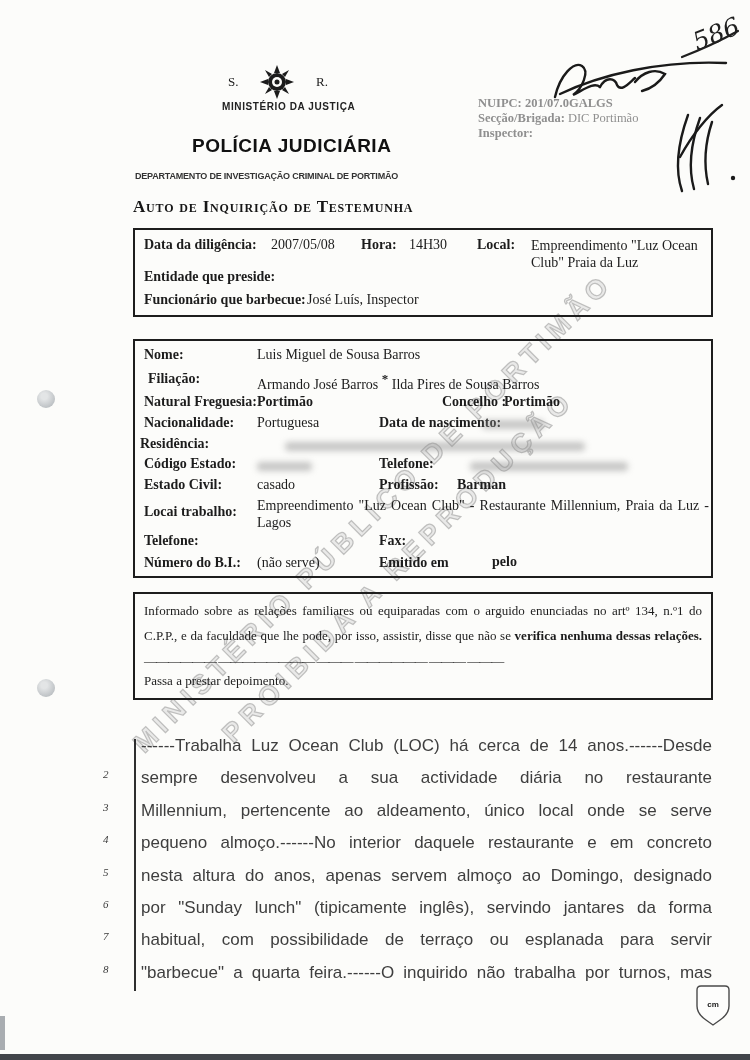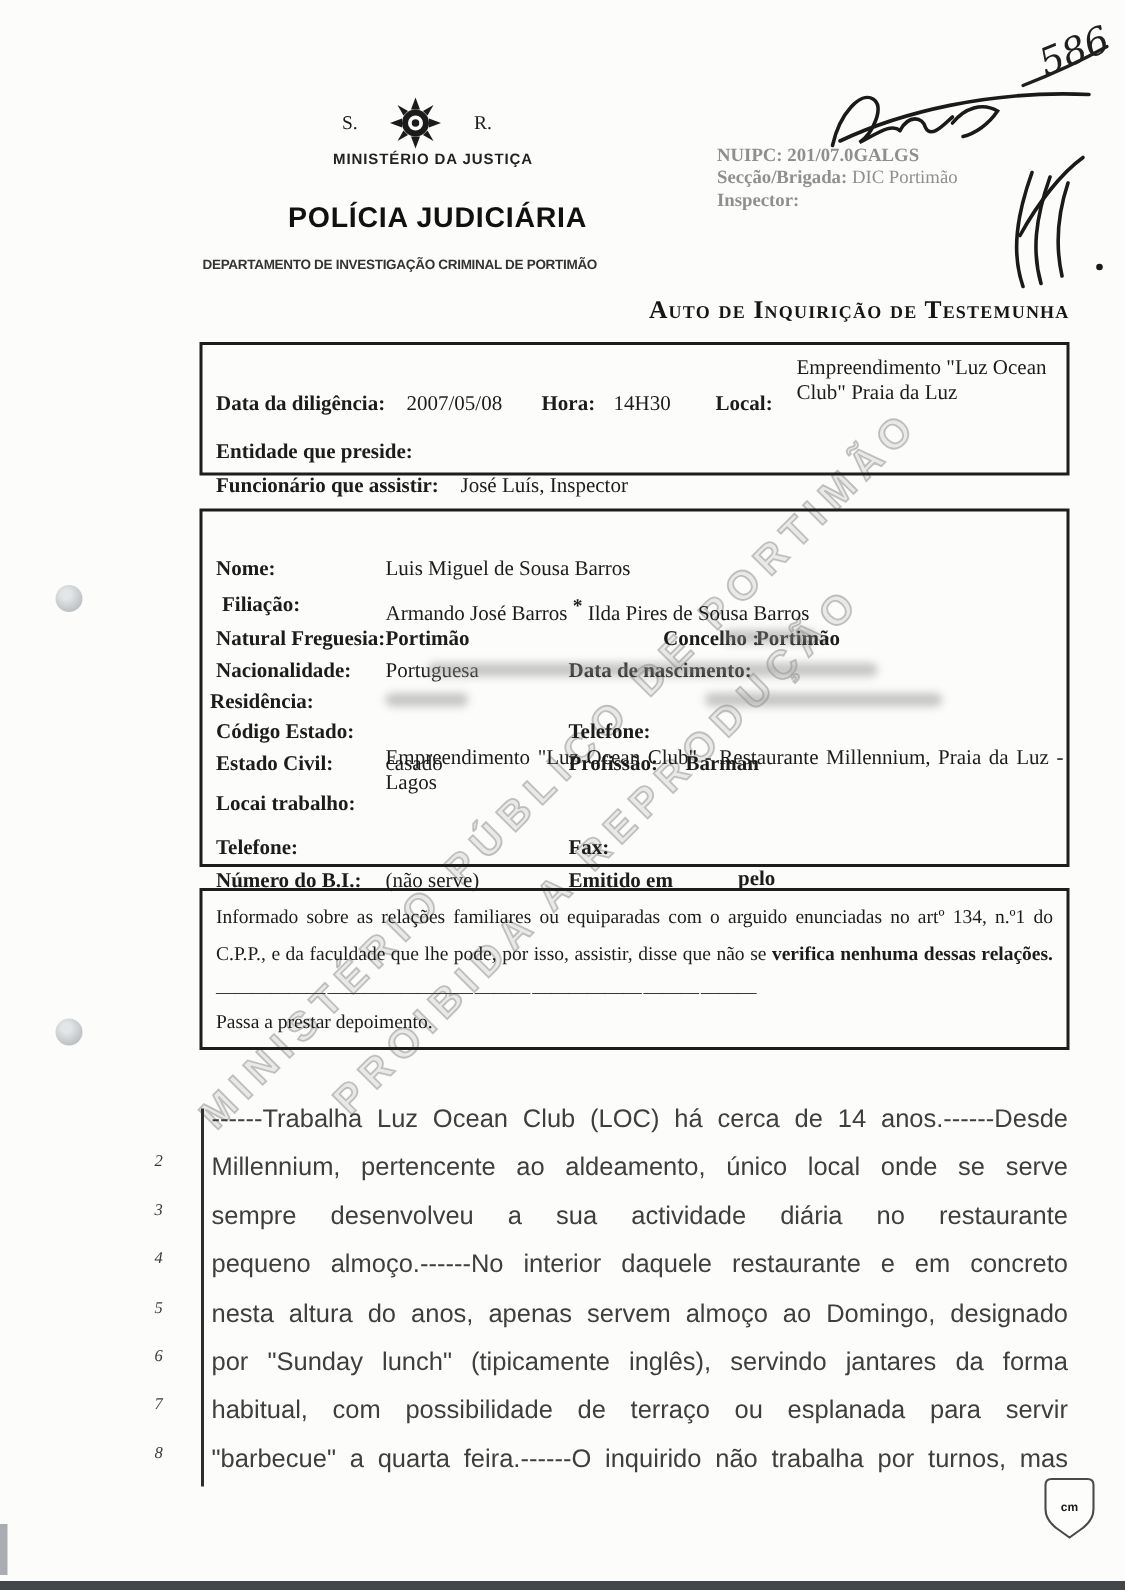--- a/index.html
+++ b/index.html
@@ -6,28 +6,28 @@
   body{background:#e8e8e6;font-family:"Liberation Serif",serif;}
   .page{position:relative;width:750px;height:1060px;background:#fcfcfa;overflow:hidden;margin:0 auto;}
 
   
   .crest-row{position:absolute;left:228px;top:62px;width:100px;height:40px;display:flex;align-items:center;justify-content:space-between;font:13px "Liberation Serif",serif;color:#1c1c1c;z-index:2;}
   .ministry{position:absolute;left:222px;top:101px;font:bold 10px "Liberation Sans",sans-serif;letter-spacing:.6px;color:#222;z-index:2;}
   .org{position:absolute;left:192px;top:135px;font:bold 19px "Liberation Sans",sans-serif;letter-spacing:.5px;color:#111;z-index:2;}
   .dept{position:absolute;left:135px;top:171px;font:bold 9px "Liberation Sans",sans-serif;letter-spacing:-.2px;color:#333;z-index:2;}
   .case-block{position:absolute;left:478px;top:96px;font:bold 12.5px "Liberation Serif",serif;color:#8f8f8f;line-height:15px;z-index:2;}
   .case-block .v{font-weight:normal;}
-  .doc-title{position:absolute;left:133px;top:197px;width:580px;text-align:right;font-variant:small-caps;font-weight:bold;font-size:17px;letter-spacing:.8px;color:#161616;z-index:2;}
+  .doc-title{position:absolute;left:133px;top:197px;width:580px;text-align:left;font-variant:small-caps;font-weight:bold;font-size:17px;letter-spacing:.8px;color:#161616;z-index:2;}
 
   
   .box{position:absolute;left:133px;width:576px;border:2px solid #1d1d1d;background:transparent;z-index:2;}
   .box1{top:228px;height:85px;}
   .box2{top:339px;height:235px;}
   .box3{top:592px;height:104px;}
-  .f{position:absolute;white-space:nowrap;font:14px "Liberation Serif",serif;color:#1c1c1c;margin-top:25px;}
+  .f{position:absolute;white-space:nowrap;font:14px "Liberation Serif",serif;color:#1c1c1c;}
   .b{font-weight:bold;}
   .wrapv{position:absolute;font:14px "Liberation Serif",serif;color:#1c1c1c;line-height:17px;white-space:normal;}
   .smudge{position:absolute;height:9px;background:#8f8f8f;opacity:.5;border-radius:4px;filter:blur(3px);}
   .star{font-weight:bold;vertical-align:super;font-size:13px;}
 
   
   .notice-par{position:absolute;left:9px;top:4px;width:558px;font:13px "Liberation Serif",serif;color:#1c1c1c;line-height:25px;text-align:justify;}
   .dashes{letter-spacing:-1px;color:#2c2c2c;}
   .notice-last{position:absolute;left:9px;top:79px;font:13px "Liberation Serif",serif;color:#1c1c1c;text-align:center;}
 
@@ -117,21 +117,21 @@
   <div class="doc-title">Auto de Inquirição de Testemunha</div>
 
   <div class="box box1">
     <span class="f b" style="left:9px;top:7px">Data da diligência:</span>
     <span class="f" style="left:136px;top:7px">2007/05/08</span>
     <span class="f b" style="left:226px;top:7px">Hora:</span>
     <span class="f" style="left:274px;top:7px">14H30</span>
     <span class="f b" style="left:342px;top:7px">Local:</span>
     <span class="wrapv" style="left:396px;top:7px;width:176px">Empreendimento "Luz Ocean Club"  Praia da Luz</span>
     <span class="f b" style="left:9px;top:39px">Entidade que preside:</span>
-    <span class="f b" style="left:9px;top:62px">Funcionário que assistir:</span>
+    <span class="f b" style="left:9px;top:62px">Funcionário que barbecue:</span>
     <span class="f" style="left:172px;top:62px">José Luís, Inspector</span>
   </div>
 
   <div class="box box2">
     <span class="f b" style="left:9px;top:6px">Nome:</span>
     <span class="f" style="left:122px;top:6px">Luis Miguel de Sousa Barros</span>
 
     <span class="f b" style="left:13px;top:30px">Filiação:</span>
     <span class="f" style="left:122px;top:30px"><span>Armando José Barros</span> <span class="star">*</span> <span>Ilda Pires de Sousa Barros</span></span>
 
@@ -182,22 +182,22 @@
     <div class="dn">3</div>
     <div class="dn">4</div>
     <div class="dn">5</div>
     <div class="dn">6</div>
     <div class="dn">7</div>
     <div class="dn">8</div>
   </div>
   <div class="dep-rule"></div>
   <div class="dep-text">
     <div class="dl">------Trabalha Luz Ocean Club (LOC) há cerca de 14 anos.------Desde</div>
+    <div class="dl">sempre desenvolveu a sua actividade diária no restaurante</div>
     <div class="dl">Millennium, pertencente ao aldeamento, único local onde se serve</div>
-    <div class="dl">sempre desenvolveu a sua actividade diária no restaurante</div>
     <div class="dl">pequeno almoço.------No interior daquele restaurante e em concreto</div>
     <div class="dl">nesta altura do anos, apenas servem almoço ao Domingo, designado</div>
     <div class="dl">por "Sunday lunch" (tipicamente inglês), servindo jantares da forma</div>
     <div class="dl">habitual, com possibilidade de terraço ou esplanada para servir</div>
     <div class="dl">"barbecue" a quarta feira.------O inquirido não trabalha por turnos, mas</div>
   </div>
 
   <div class="hole hole1"></div>
   <div class="hole hole2"></div>
 

